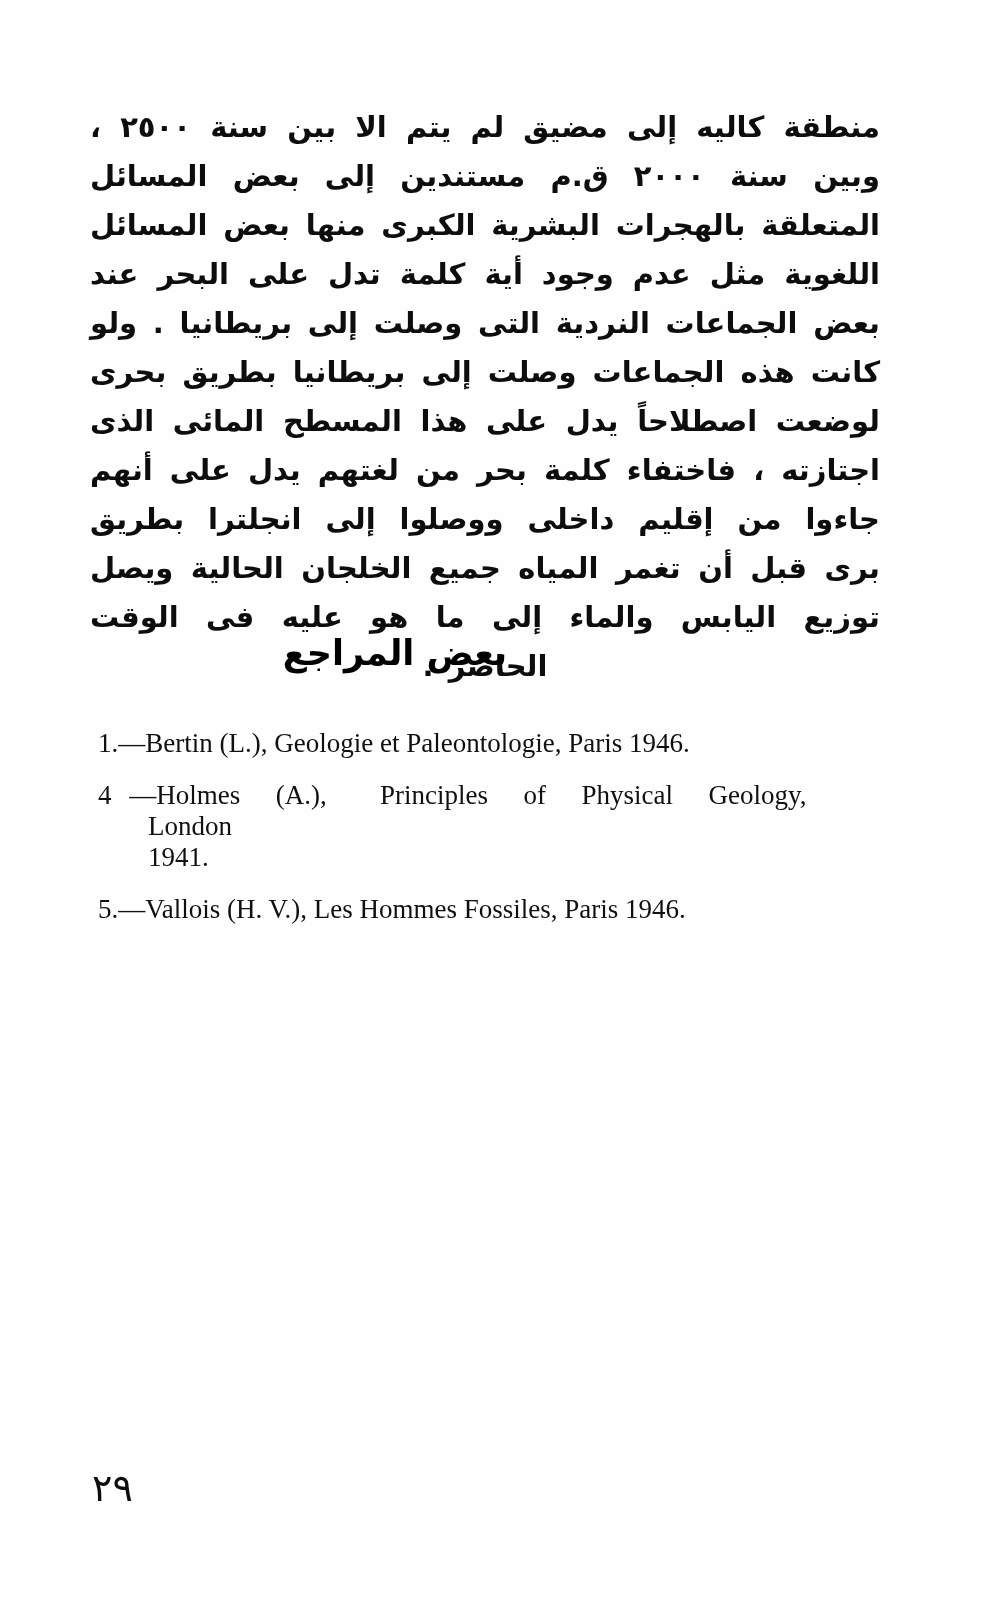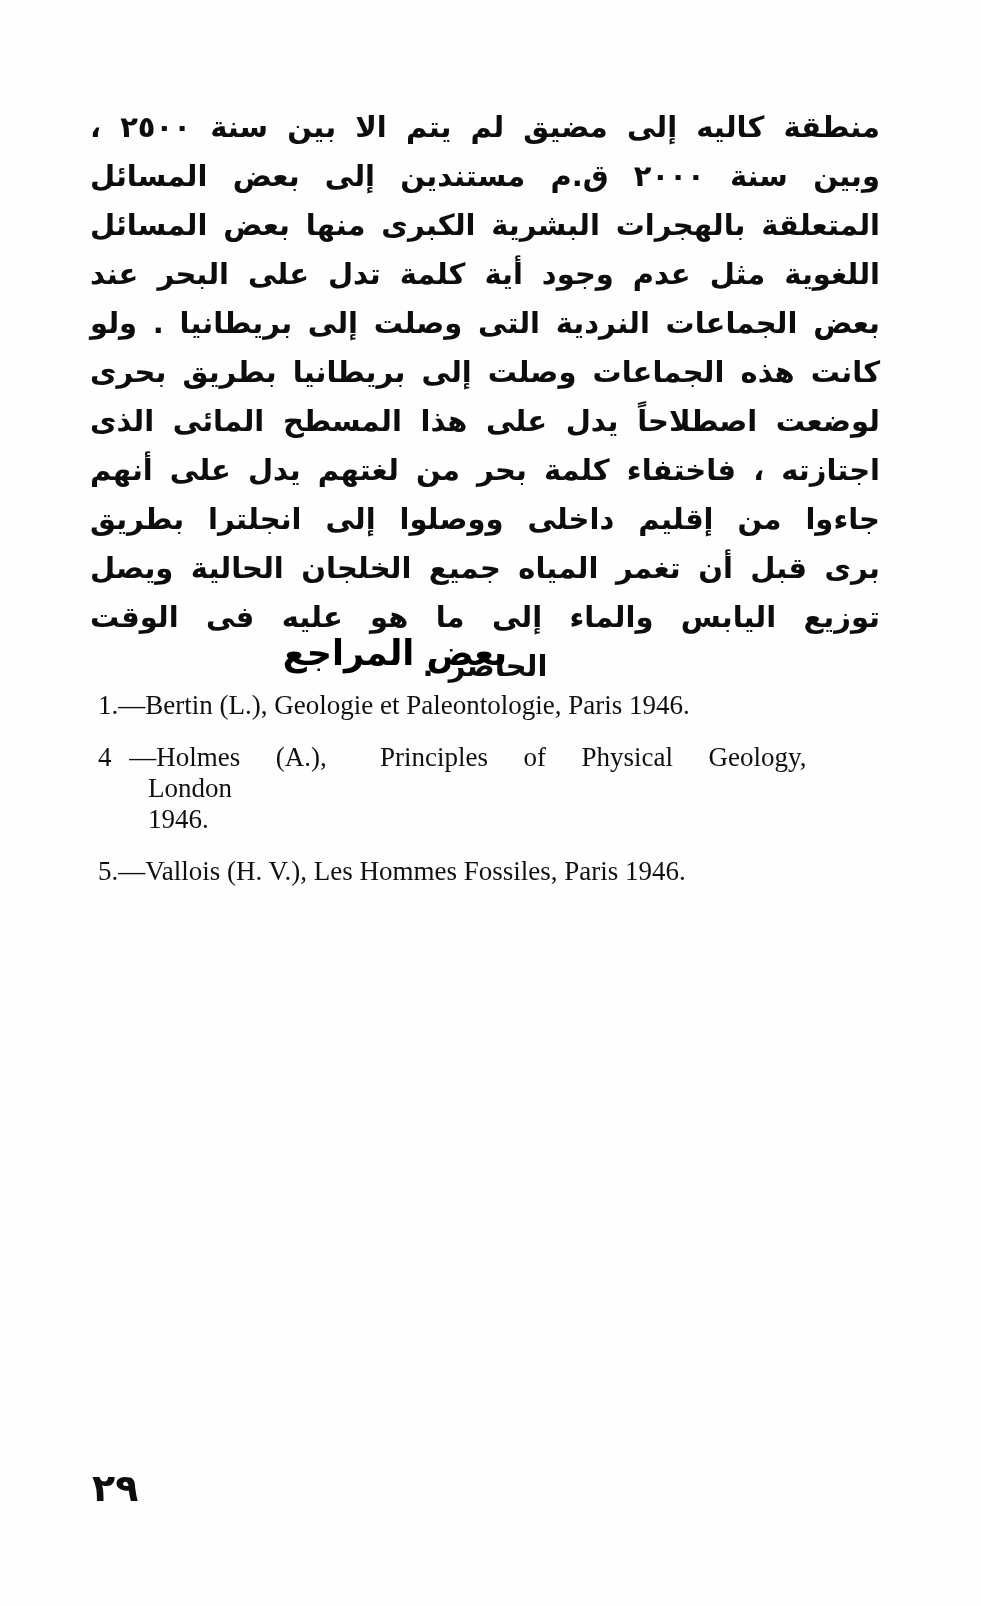--- a/index.html
+++ b/index.html
@@ -52,21 +52,21 @@
     font-family: "DejaVu Sans", "Liberation Sans", sans-serif;
     font-size: 35px;
     font-weight: 700;
     color: #000000;
   }
 
   
   .refs-list {
     position: absolute;
     left: 98px;
-    top: 690px;
+    top: 728px;
     width: 790px;
     direction: ltr;
   }
 
   .ref-item {
     display: block;
     font-family: "Liberation Serif", "DejaVu Serif", serif;
     font-size: 27px;
     line-height: 31px;
     color: #101010;
@@ -84,36 +84,36 @@
     word-spacing: 11px;
   }
 
   
   .page-number {
     position: absolute;
     left: 92px;
     top: 1466px;
     font-family: "DejaVu Sans", "Liberation Sans", sans-serif;
     font-size: 38px;
-    font-weight: 700;
+    font-weight: 400;
     direction: rtl;
     color: #0d0d0d;
   }
 </style>
 </head>
 <body>
 
 <div class="page">
 
   <p class="arabic-body">منطقة كاليه إلى مضيق لم يتم الا بين سنة ٢٥٠٠ ، وبين سنة ٢٠٠٠ ق.م مستندين إلى بعض المسائل المتعلقة بالهجرات البشرية الكبرى منها بعض المسائل اللغوية مثل عدم وجود أية كلمة تدل على البحر عند بعض الجماعات النردية التى وصلت إلى بريطانيا . ولو كانت هذه الجماعات وصلت إلى بريطانيا بطريق بحرى لوضعت اصطلاحاً يدل على هذا المسطح المائى الذى اجتازته ، فاختفاء كلمة بحر من لغتهم يدل على أنهم جاءوا من إقليم داخلى ووصلوا إلى انجلترا بطريق برى قبل أن تغمر المياه جميع الخلجان الحالية ويصل توزيع اليابس والماء إلى ما هو عليه فى الوقت الحاضر .</p>
 
   <h2 class="refs-heading">بعض المراجع</h2>
 
   <div class="refs-list">
     <div class="ref-item">1.—Bertin (L.), Geologie et Paleontologie, Paris 1946.</div>
     <div class="ref-item justified-wide">4 —Holmes  (A.),   Principles  of  Physical  Geology,  London
-1946.</div>
+1941.</div>
     <div class="ref-item">5.—Vallois (H. V.), Les Hommes Fossiles, Paris 1946.</div>
   </div>
 
   <div class="page-number">٢٩</div>
 
 </div>
 
 </body></html>

